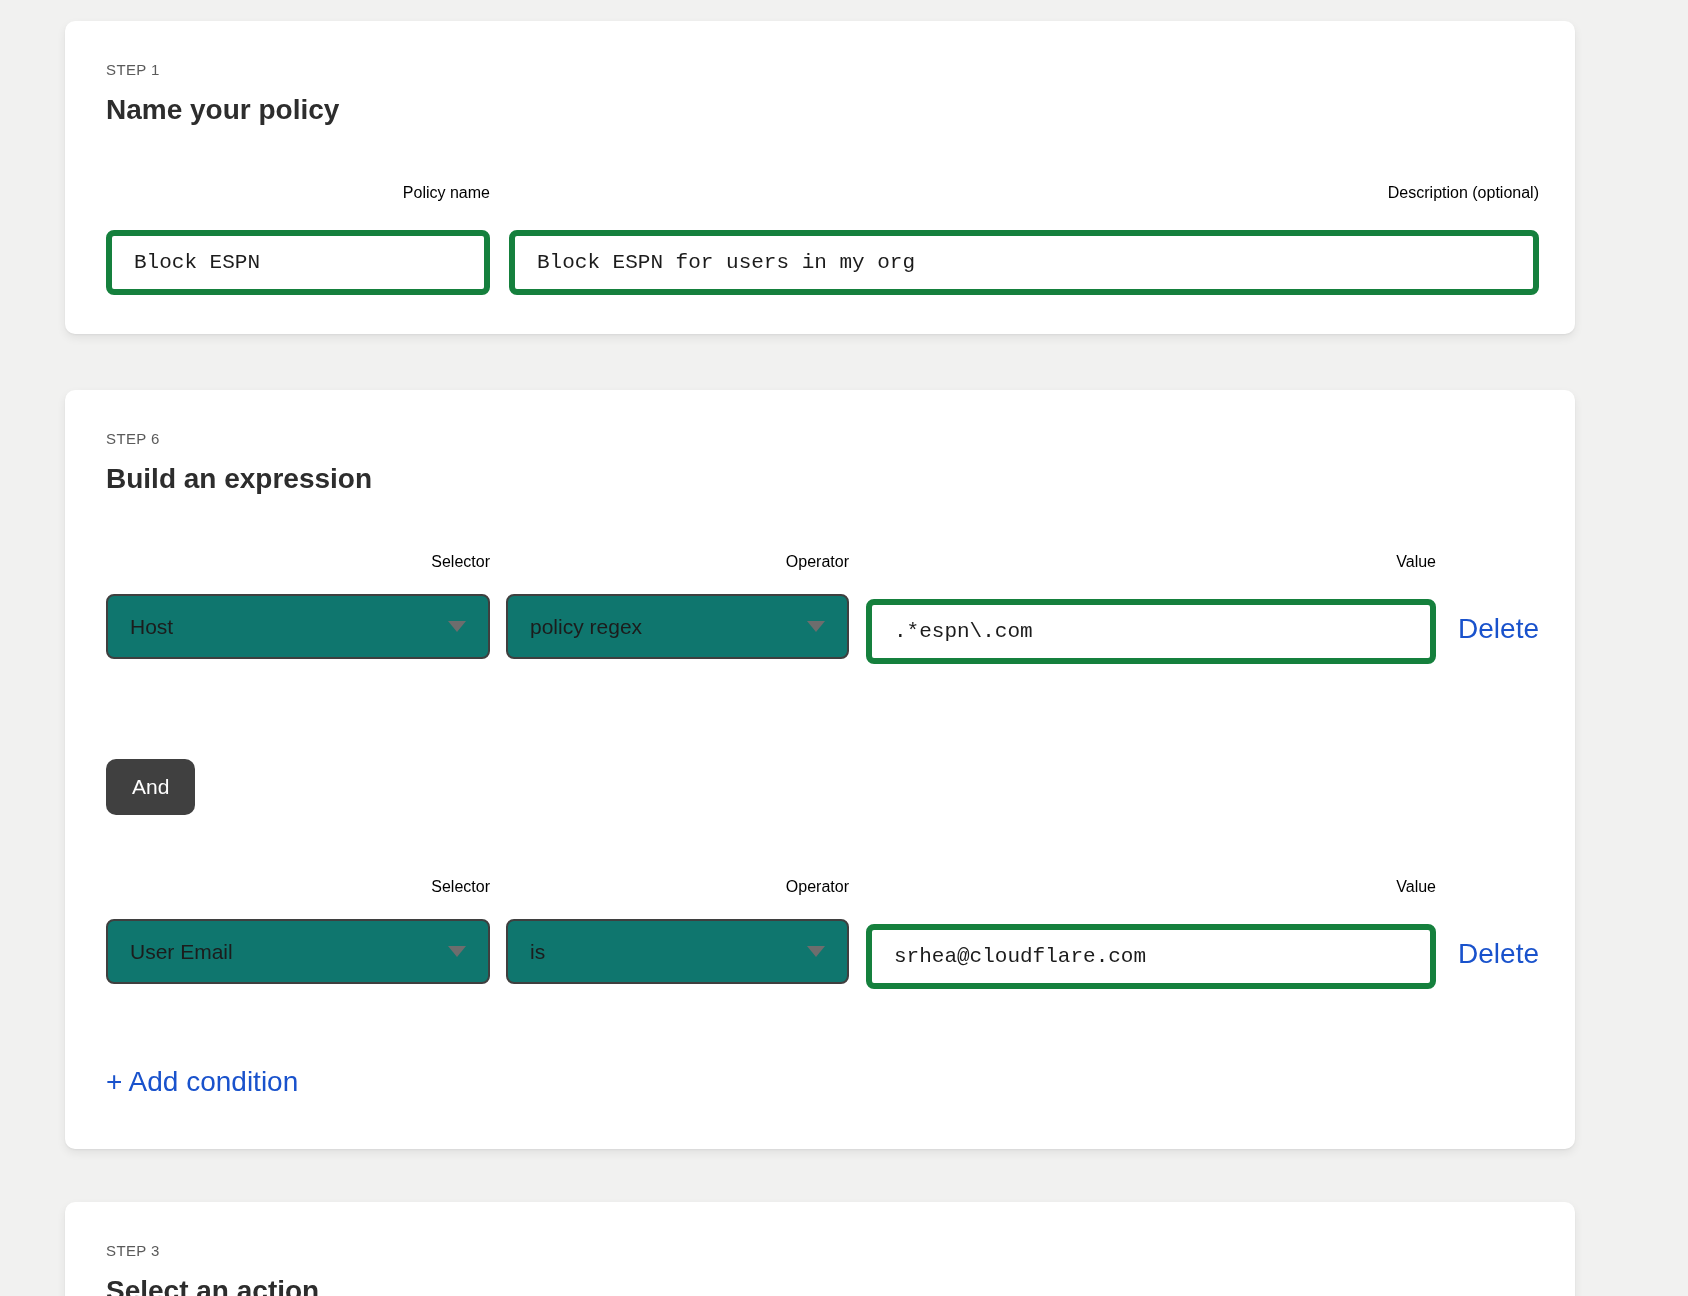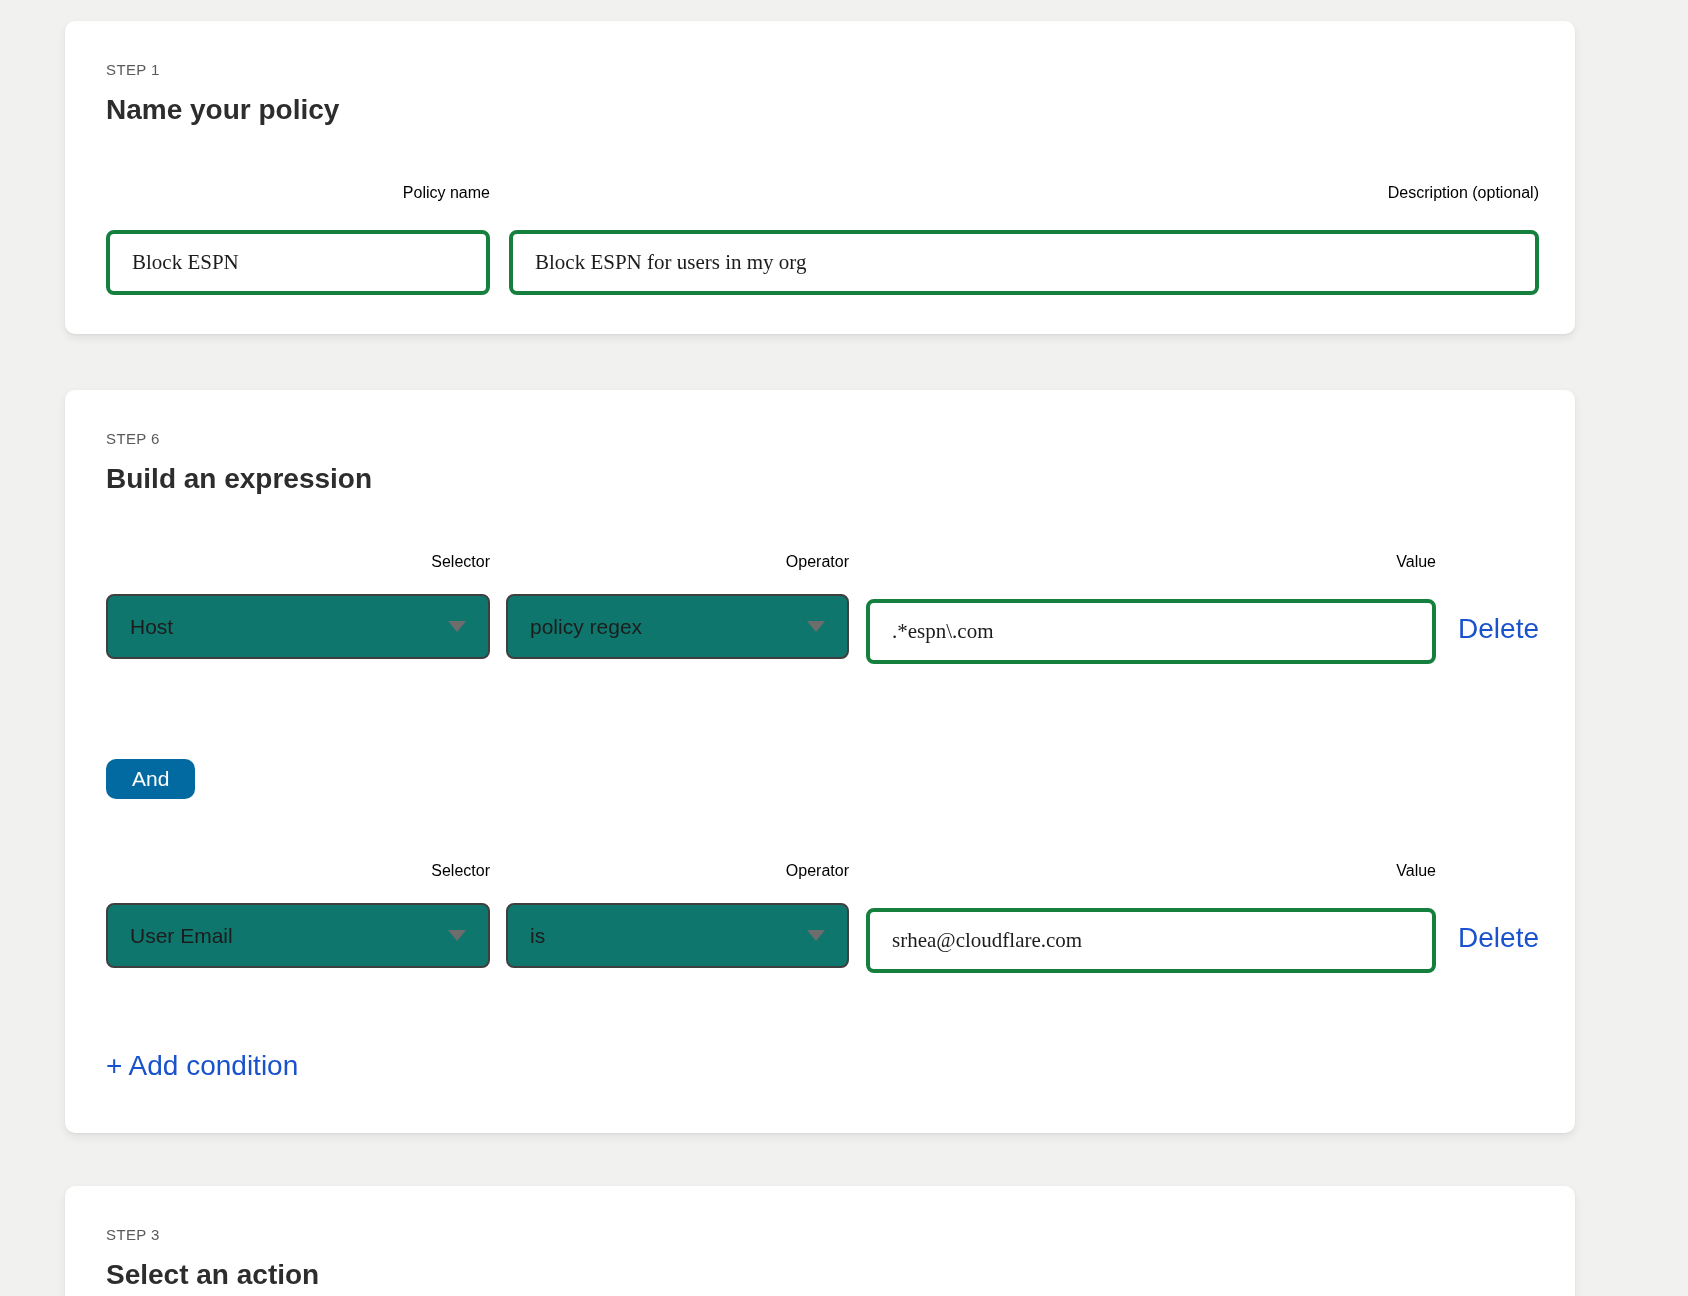--- a/index.html
+++ b/index.html
@@ -49,25 +49,25 @@
     font-size: 16px;
     color: #000000;
     line-height: 25px;
     margin-bottom: 20px;
     text-align: right;
   }
   .text-input {
     display: block;
     width: 100%;
     height: 65px;
-    border: 4px solid #15803d;
+    border: 6px solid #15803d;
     border-radius: 8px;
     background: #ffffff;
     padding: 0 22px;
-    font-family: Liberation Serif, serif;
+    font-family: Liberation Mono, monospace;
     font-size: 21px;
     color: #1c1c1c;
     outline: none;
     margin-top: 25px;
   }
   .select-box {
     display: flex;
     align-items: center;
     justify-content: space-between;
     width: 100%;
@@ -103,25 +103,25 @@
   }
   .link {
     font-size: 28px;
     color: #1952cc;
     text-decoration: none;
     cursor: pointer;
   }
   .and-button {
     display: inline-block;
     margin-top: 95px;
-    height: 40px;
+    height: 56px;
     padding: 0 26px;
     border: none;
     border-radius: 10px;
-    background: #0369a1;
+    background: #404040;
     color: #ffffff;
     font-family: "Liberation Sans", sans-serif;
     font-size: 21px;
     cursor: pointer;
   }
   .condition-row-2 { margin-top: 59px; }
   .add-condition {
     display: inline-block;
     margin-top: 77px;
   }

